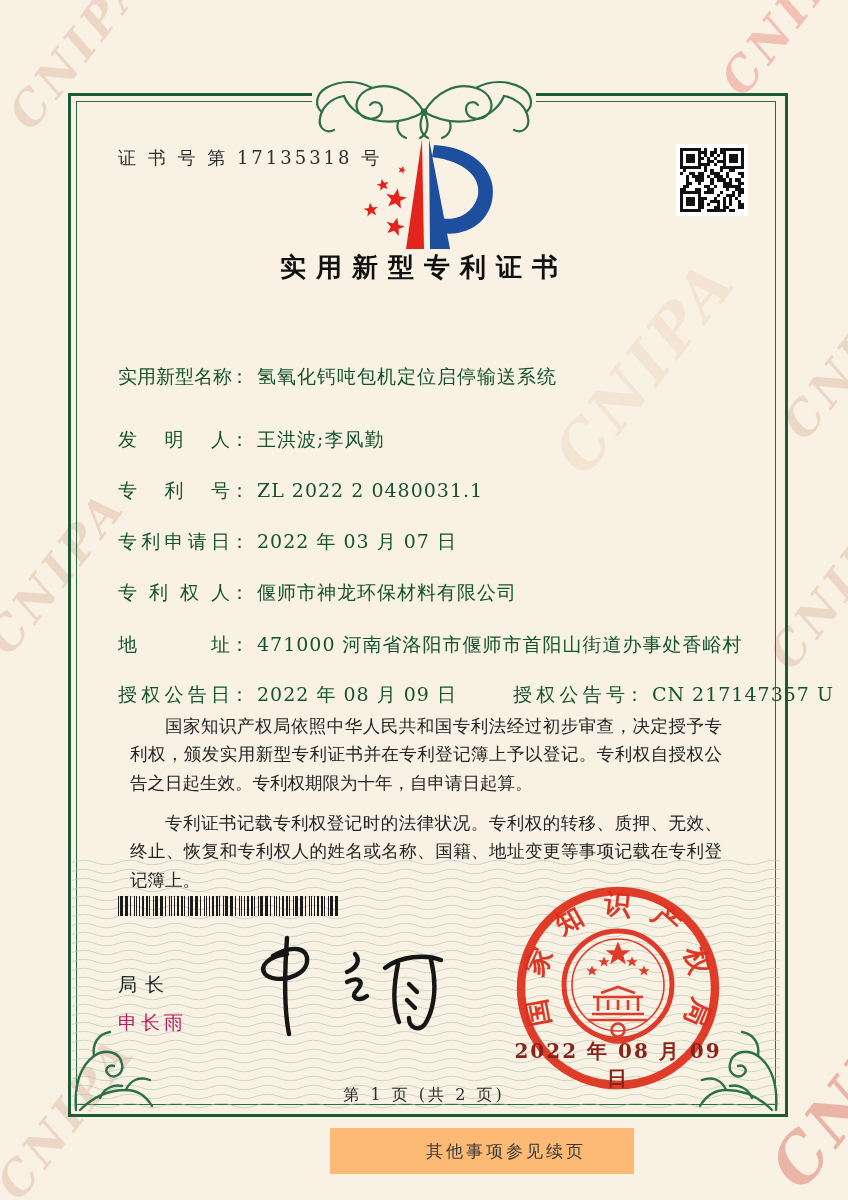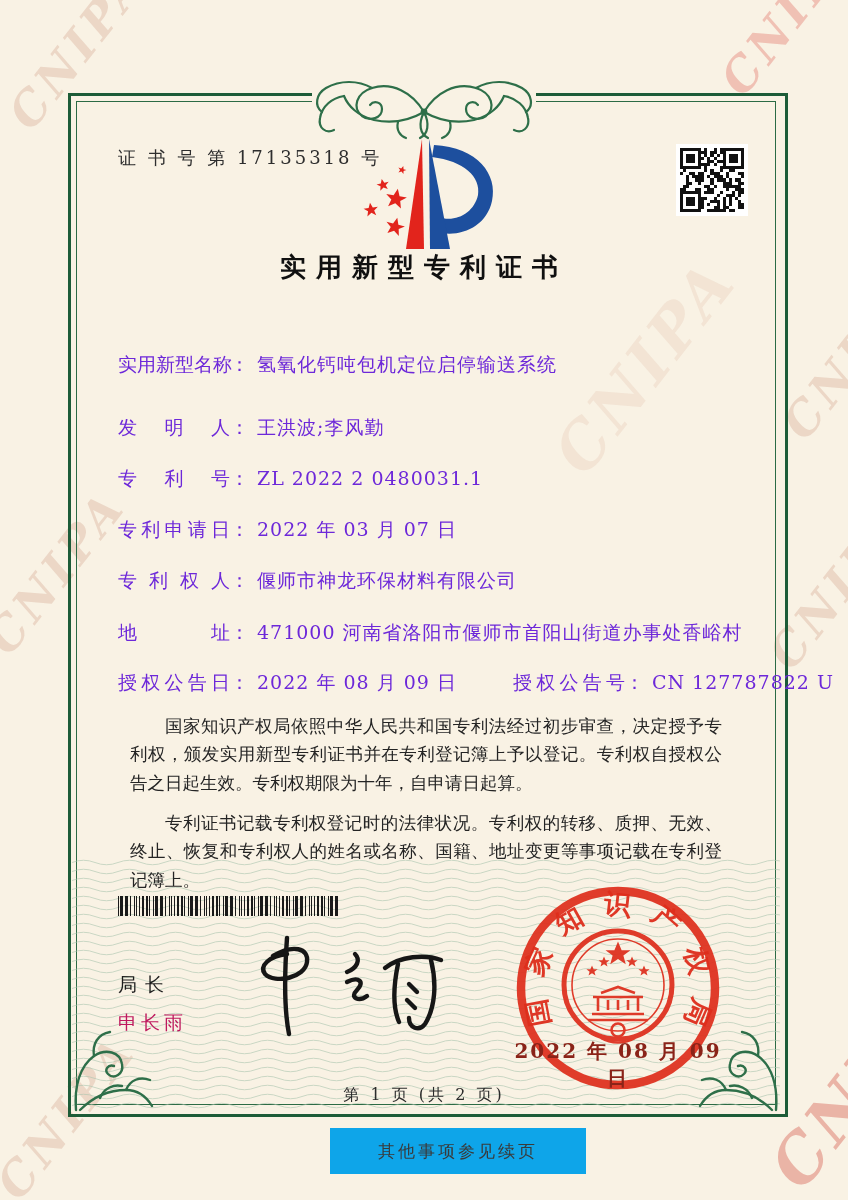--- a/index.html
+++ b/index.html
@@ -18,40 +18,40 @@
   .wm5{left:742px;top:560px;}
   .wm6{left:-30px;top:1090px;}
   .wm7{left:520px;top:330px;font-size:62px;color:rgba(228,196,176,.30);}
   .wm8{left:735px;top:1040px;font-size:64px;color:rgba(210,80,66,.38);}
   .cert-no{position:absolute;left:118px;top:146px;font-size:18px;letter-spacing:3px;color:#2e2e2e;}
   .logo{position:absolute;left:350px;top:136px;width:150px;height:120px;}
   .qr{position:absolute;left:676px;top:144px;width:72px;height:72px;background:#fff;
       display:flex;align-items:center;justify-content:center;}
   .title{position:absolute;left:0;right:0;top:250px;text-align:center;font-size:26px;font-weight:bold;
          letter-spacing:10px;color:#101010;}
-  .row{position:absolute;left:118px;font-size:19px;white-space:nowrap;color:#6d28d9;}
+  .row{position:absolute;left:118px;font-size:19px;white-space:nowrap;color:#14532d;margin-top:12px;}
   .lbl{display:inline-block;width:112px;text-align:justify;text-align-last:justify;vertical-align:bottom;}
   .colon{display:inline-block;margin-right:8px;}
   .val{letter-spacing:1px;}
   .r0{top:352px;} .r1{top:415px;} .r2{top:466px;} .r3{top:517px;} .r4{top:568px;} .r5{top:620px;} .r6{top:670px;}
   .pair2{margin-left:56px;}
   .body-text{position:absolute;left:118px;top:700px;width:616px;font-size:17.5px;line-height:1.62;
              text-align:justify;color:#242424;}
   .body-text p{margin:12px;text-indent:2em;}
   .guilloche{position:absolute;left:72px;top:858px;width:708px;height:252px;}
   .barcode{position:absolute;left:118px;top:896px;width:226px;height:20px;}
   .signer-title{position:absolute;left:118px;top:972px;font-size:19px;letter-spacing:8px;color:#1c1c1c;}
   .signer-name{position:absolute;left:118px;top:1010px;font-size:19px;letter-spacing:4px;color:#be185d;}
   .signature{position:absolute;left:235px;top:926px;width:230px;height:118px;}
   .seal{position:absolute;left:513px;top:883px;width:210px;height:210px;}
   .seal-date{position:absolute;left:505px;top:1038px;width:226px;text-align:center;font-size:20px;
              letter-spacing:2px;color:#8a2318;font-weight:bold;}
   .footer{position:absolute;left:0;right:0;top:1085px;text-align:center;font-size:16px;letter-spacing:3px;color:#2b2b2b;}
-  .note-box{position:absolute;left:330px;top:1128px;width:256px;height:46px;background:#0ea5e9;
-            display:flex;align-items:center;justify-content:center;font-size:17px;letter-spacing:3px;color:#3a3a3a;}
+  .note-box{position:absolute;left:330px;top:1128px;width:256px;height:46px;background:#fdba74;
+            display:flex;align-items:center;justify-content:center;font-size:17px;letter-spacing:3px;color:#3a3a3a;padding-left:48px;}
   .ornament-top{position:absolute;left:294px;top:72px;width:260px;height:72px;}
   .corner{position:absolute;width:86px;height:86px;}
   .corner-bl{left:70px;top:1028px;}
   .corner-br{left:696px;top:1028px;transform:scaleX(-1);}
 </style>
 </head>
 <body>
 
 <div class="page">
 
@@ -303,21 +303,21 @@
   <div class="row r3">
     <span class="lbl">专利申请日</span><span class="colon">：</span><span class="val">2022 年 03 月 07 日</span>
   </div>
   <div class="row r4">
     <span class="lbl">专利权人</span><span class="colon">：</span><span class="val">偃师市神龙环保材料有限公司</span>
   </div>
   <div class="row r5">
     <span class="lbl">地址</span><span class="colon">：</span><span class="val">471000 河南省洛阳市偃师市首阳山街道办事处香峪村</span>
   </div>
   <div class="row r6">
-    <span class="lbl">授权公告日</span><span class="colon">：</span><span class="val">2022 年 08 月 09 日</span><span class="pair2"><span class="lbl">授权公告号</span><span class="colon">：</span><span class="val">CN 127787822 U</span></span>
+    <span class="lbl">授权公告日</span><span class="colon">：</span><span class="val">2022 年 08 月 09 日</span><span class="pair2"><span class="lbl">授权公告号</span><span class="colon">：</span><span class="val">CN 217147357 U</span></span>
   </div>
 
   <div class="body-text">
     <p>国家知识产权局依照中华人民共和国专利法经过初步审查，决定授予专利权，颁发实用新型专利证书并在专利登记簿上予以登记。专利权自授权公告之日起生效。专利权期限为十年，自申请日起算。</p>
     <p>专利证书记载专利权登记时的法律状况。专利权的转移、质押、无效、终止、恢复和专利权人的姓名或名称、国籍、地址变更等事项记载在专利登记簿上。</p>
   </div>
 
   <svg class="barcode" viewBox="0 0 226 20" preserveAspectRatio="none" xmlns="http://www.w3.org/2000/svg">
     <g id="barcode-bars" fill="#1a1a1a">
         <rect x="0" y="0" width="1" height="20"></rect>

